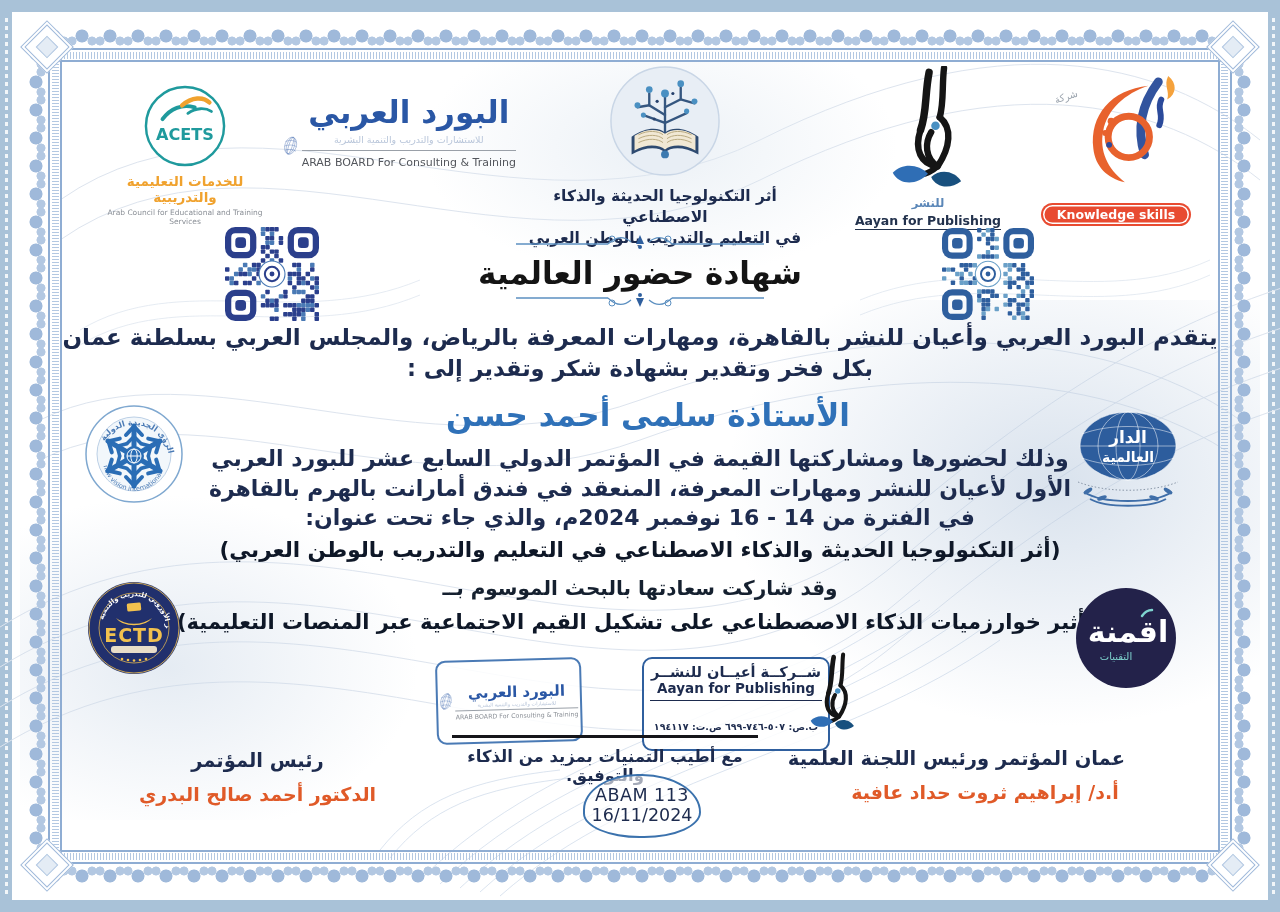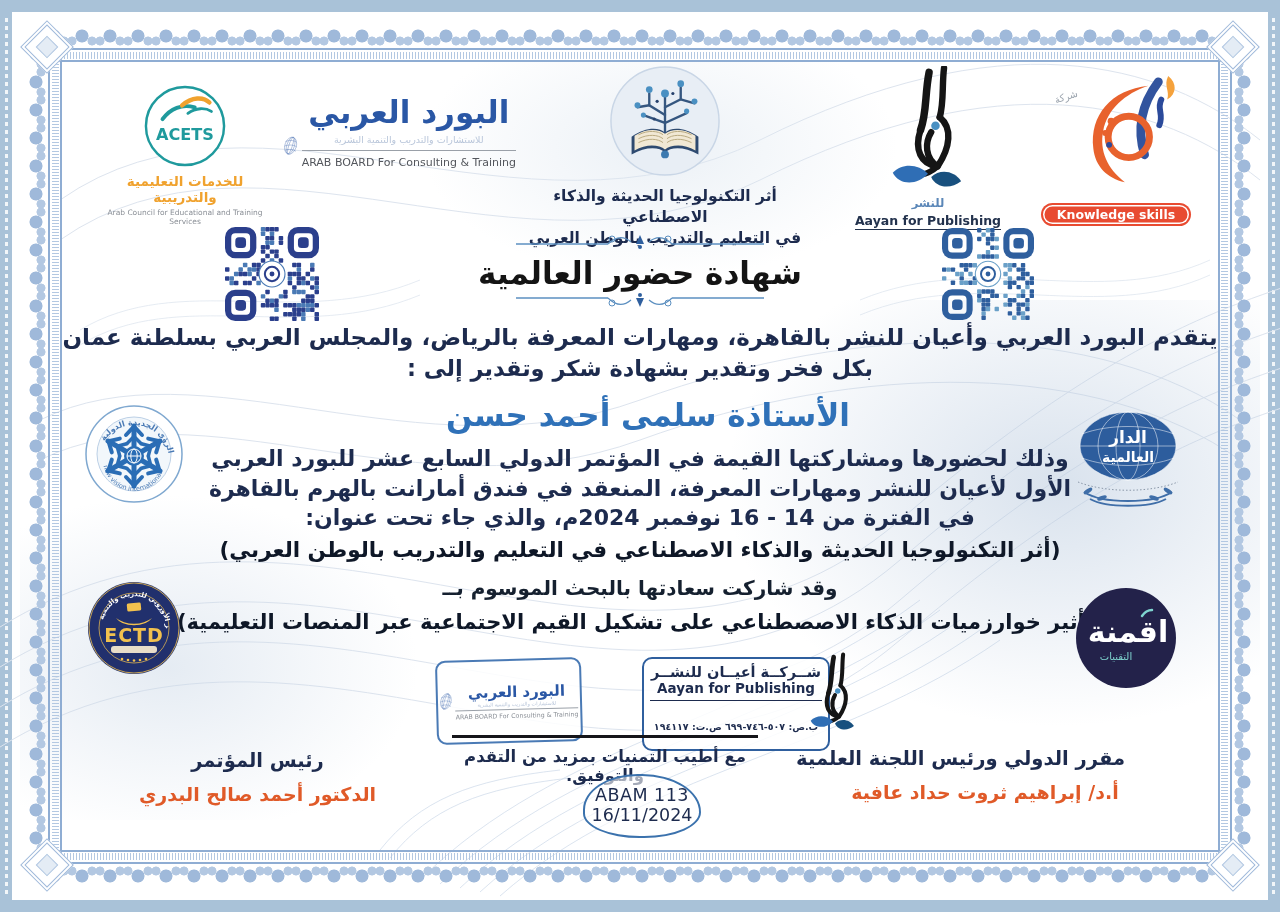--- a/index.html
+++ b/index.html
@@ -641,29 +641,29 @@
       <div class="rtl l3">ب.ص: ٥٠٧-٧٤٦-٦٩٩  ص.ت: ١٩٤١١٧</div>
     </div>
     <div class="abs" style="left:808px;top:652px">
       <svg width="50" height="82" viewBox="0 0 74 118">
           <use href="#aayanCal"></use>
         </svg>
     </div>
 
     <div class="abs sign-line"></div>
 
-    <div class="abs ctr rtl wishes" style="left:430px;top:747px;width:350px">مع أطيب التمنيات بمزيد من التقدم والتوفيق.</div>
+    <div class="abs ctr rtl wishes" style="left:430px;top:747px;width:350px">مع أطيب التمنيات بمزيد من الذكاء والتوفيق.</div>
 
     <div class="abs badge">
       <div class="b1">ABAM 113</div>
       <div class="b2">16/11/2024</div>
     </div>
 
     <div class="abs ctr" style="left:845px;top:747px;width:280px">
-      <div class="rtl sig-title">مقرر الدولي ورئيس اللجنة العلمية</div>
+      <div class="rtl sig-title">عمان المؤتمر ورئيس اللجنة العلمية</div>
       <div class="rtl sig-name">أ.د/ إبراهيم ثروت حداد عافية</div>
     </div>
 
     <div class="abs ctr" style="left:135px;top:749px;width:245px">
       <div class="rtl sig-title">رئيس المؤتمر</div>
       <div class="rtl sig-name">الدكتور أحمد صالح البدري</div>
     </div>
 
   </div>
 </div>

